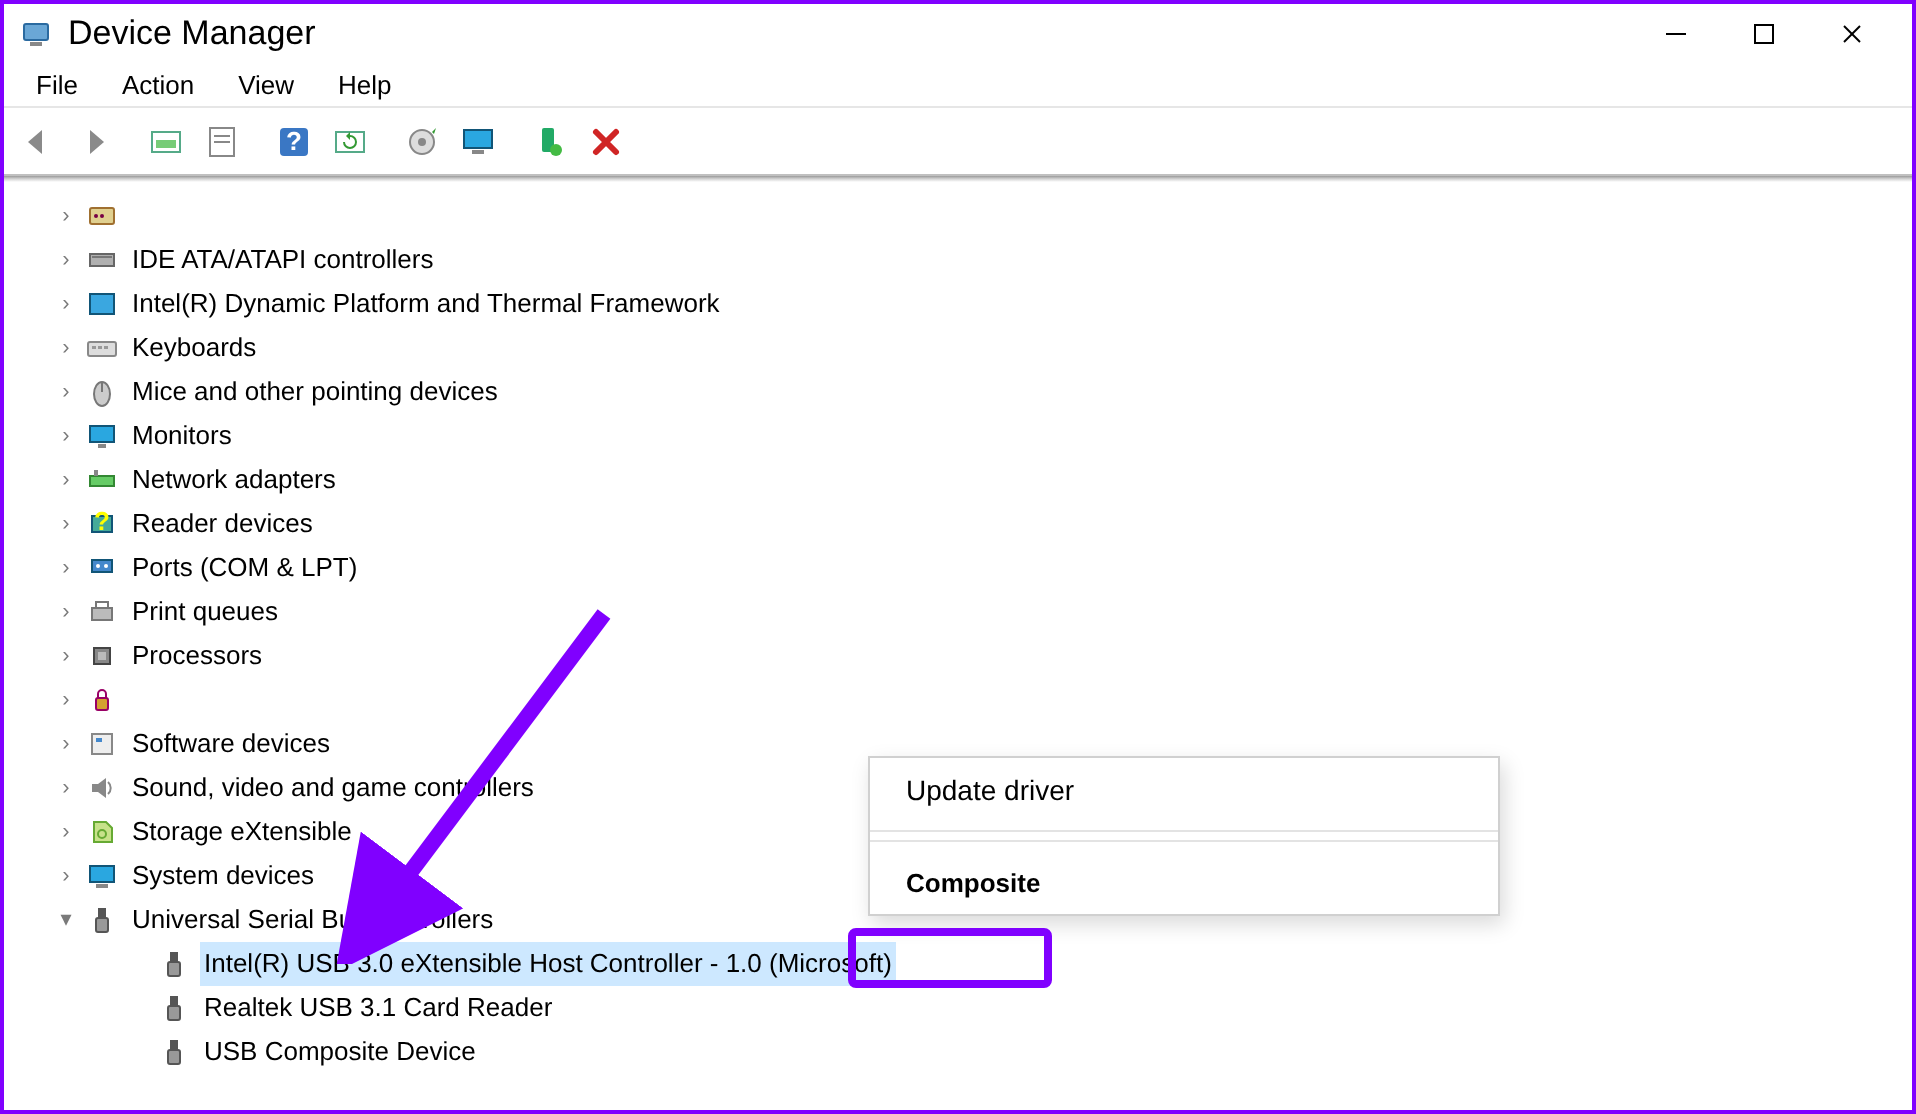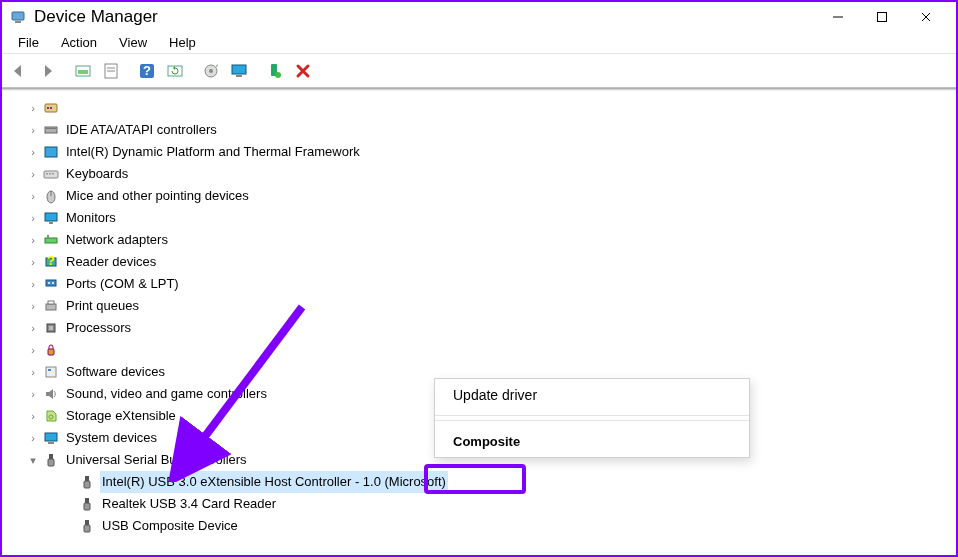--- a/index.html
+++ b/index.html
@@ -323,21 +323,21 @@
       <span class="lbl sel">Intel(R) USB 3.0 eXtensible Host Controller - 1.0 (Microsoft)</span>
     </div>
     <div class="row sub">
       <span class="chev"></span>
       <span class="dicon">
         <svg viewBox="0 0 16 16">
           <rect x="6" y="2" width="4" height="5" fill="#555"></rect>
           <rect x="5" y="7" width="6" height="7" rx="1" fill="#999" stroke="#555"></rect>
         </svg>
       </span>
-      <span class="lbl">Realtek USB 3.4 Card Reader</span>
+      <span class="lbl">Realtek USB 3.1 Card Reader</span>
     </div>
     <div class="row sub">
       <span class="chev"></span>
       <span class="dicon">
         <svg viewBox="0 0 16 16">
           <rect x="6" y="2" width="4" height="5" fill="#555"></rect>
           <rect x="5" y="7" width="6" height="7" rx="1" fill="#999" stroke="#555"></rect>
         </svg>
       </span>
       <span class="lbl">USB Composite Device</span>

